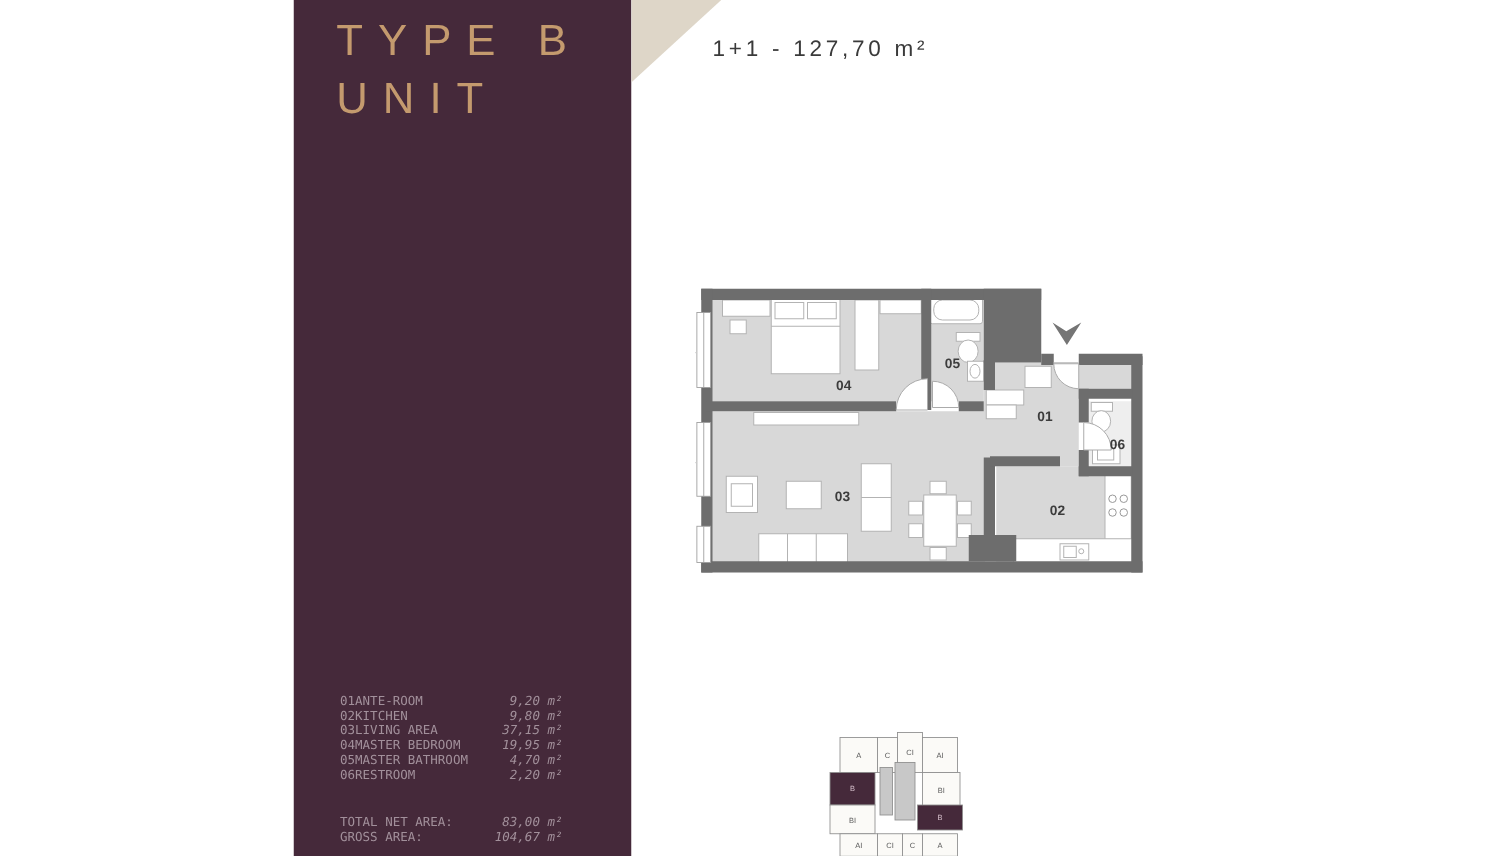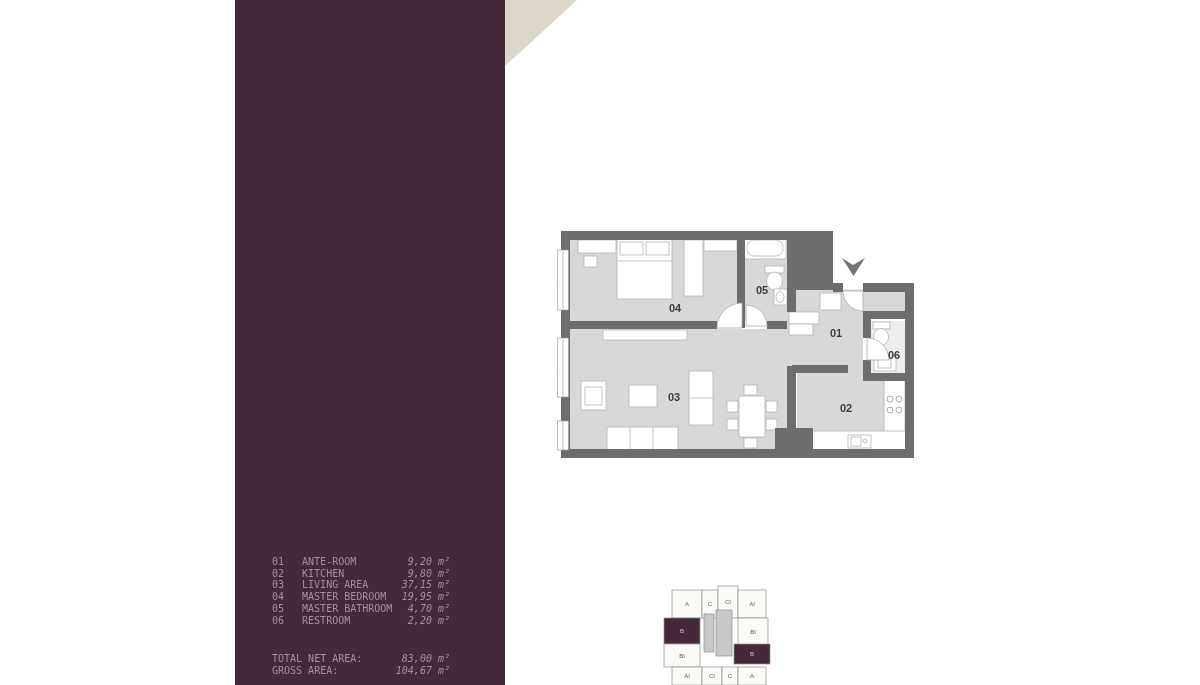--- a/index.html
+++ b/index.html
@@ -9,40 +9,44 @@
   .panel{position:absolute;left:235px;top:0;width:270px;height:685px;background:#45293a;}
   .corner-tri{position:absolute;left:505px;top:0;width:72px;height:66px;background:#ded6c8;
               clip-path:polygon(0 0,100% 0,0 100%);}
   .title{position:absolute;left:34px;top:10px;color:#c49a6e;font-size:35px;letter-spacing:12px;
          line-height:46px;font-weight:400;white-space:nowrap;}
   
   .roomlist{position:absolute;left:37px;top:556px;width:178px;
             font-family:"DejaVu Sans Mono",monospace;font-size:10px;line-height:11.7px;color:#a2909b;}
   .rrow{display:flex;}
   .rnum{white-space:pre;}
-  .rname{flex:1;margin-left:18px;white-space:nowrap;}
+  .rname{flex:1;margin-left:0;white-space:nowrap;}
   .rlabel{flex:1;white-space:nowrap;}
   .rval{white-space:pre;text-align:right;font-style:italic;}
   .total{margin-top:27px;}
   .gross{}
   
   .spec{position:absolute;left:570px;top:29px;font-size:18px;letter-spacing:3px;color:#3a3a3a;white-space:nowrap;}
   
   .plan{position:absolute;left:556px;top:228px;width:364px;height:238px;}
   .keyplan{position:absolute;left:658px;top:584px;width:114px;height:101px;}
   .plan text{font-family:"Liberation Sans",sans-serif;font-size:11px;font-weight:bold;fill:#3c3c3c;}
   .keyplan text{font-family:"Liberation Sans",sans-serif;font-size:6px;fill:#5a5a5a;}
   .keyplan text.dk{fill:#d9c3ce;}
 </style>
 </head>
 <body>
 
 <div class="stage">
 
   <div class="panel">
+    <div class="title">
+      <div>TYPE B</div>
+      <div>UNIT</div>
+    </div>
 
     <div class="roomlist">
       <div class="rrow">
         <span class="rnum">01</span>
         <span class="rname">ANTE-ROOM</span>
         <span class="rval">9,20 m²</span>
       </div>
       <div class="rrow">
         <span class="rnum">02</span>
         <span class="rname">KITCHEN</span>
@@ -75,20 +79,21 @@
       </div>
       <div class="rrow gross">
         <span class="rlabel">GROSS AREA:</span>
         <span class="rval">104,67 m²</span>
       </div>
     </div>
   </div>
 
   <div class="corner-tri"></div>
 
+  <div class="spec">1+1 - 127,70 m²</div>
 
   <svg class="plan" viewBox="556 228 364 238" xmlns="http://www.w3.org/2000/svg">
 
     <g fill="#d8d8d8">
       <rect x="569" y="239" width="218" height="82"></rect>
       <rect x="569" y="329" width="219" height="121"></rect>
       <rect x="787" y="290" width="76" height="83"></rect>
       <rect x="863" y="292" width="43" height="19"></rect>
       <rect x="797" y="373" width="109" height="77"></rect>
       <rect x="871" y="321" width="35" height="52" fill="#eeeeee"></rect>

